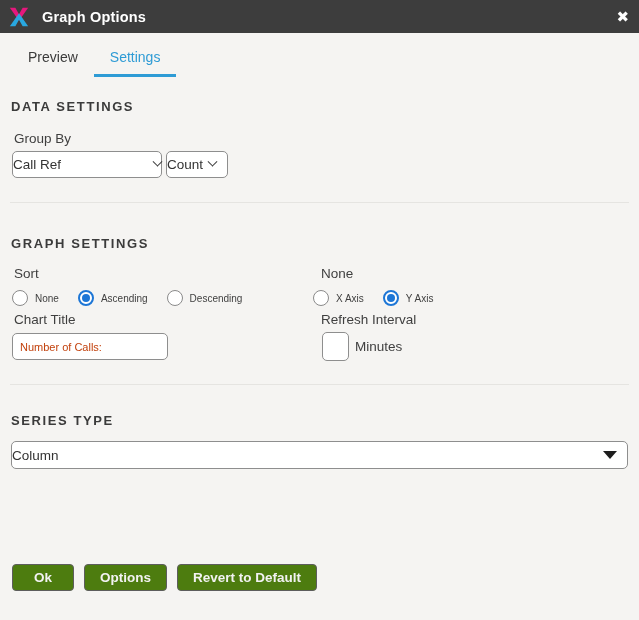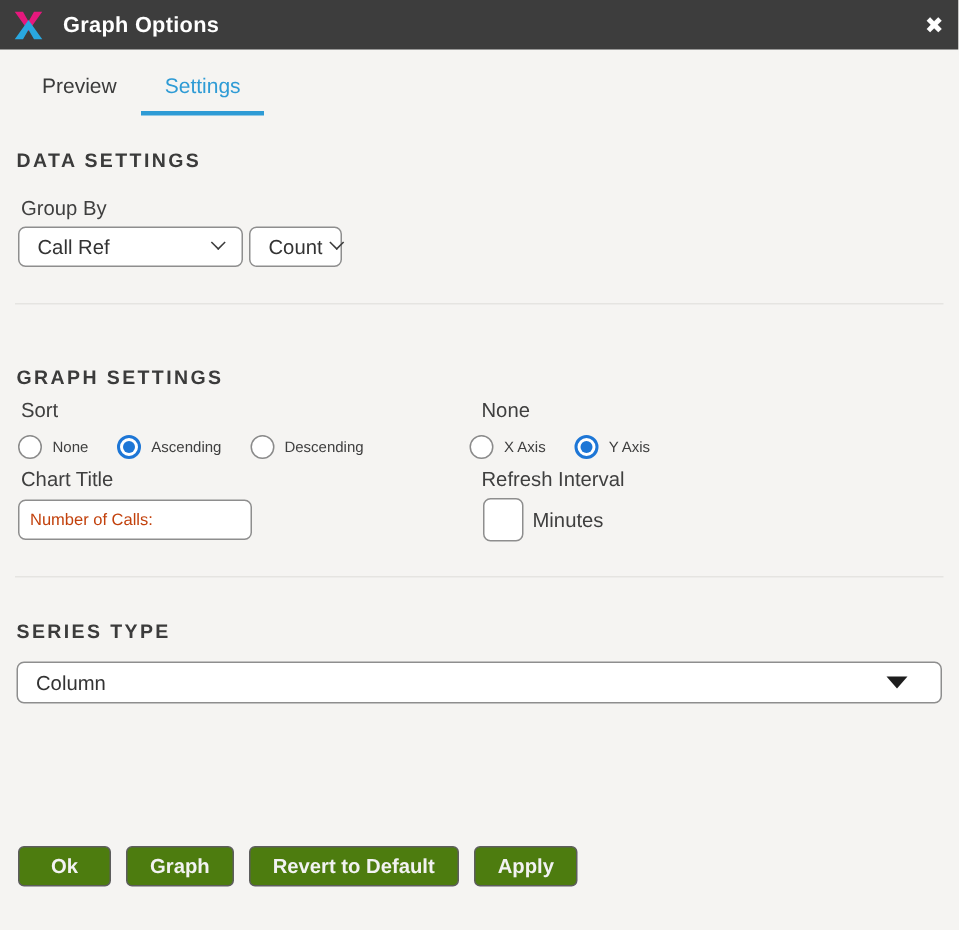--- a/index.html
+++ b/index.html
@@ -92,21 +92,21 @@
 
   
   .select {
     position: absolute;
     height: 27px;
     background: #ffffff;
     border: 1px solid #8e8e8e;
     border-radius: 5px;
     display: flex;
     align-items: center;
-    padding: 0 12px;
+    padding: 0 0;
     font-size: 13.5px;
     color: #333;
     cursor: pointer;
   }
   .select .sel-text { flex: 1; white-space: nowrap; overflow: hidden; }
   .chev {
     width: 7px; height: 7px;
     border-right: 1.6px solid #3b3b3b;
     border-bottom: 1.6px solid #3b3b3b;
     transform: rotate(45deg) translate(-2px,-2px);
@@ -237,21 +237,21 @@
     <span class="chev"></span>
   </div>
 
   <div class="select sel-count">
     <span class="sel-text">Count</span>
     <span class="chev"></span>
   </div>
 
   <div class="divider" style="top:202px;"></div>
 
-  <div class="section-heading" style="top:244px;text-align:right;">GRAPH SETTINGS</div>
+  <div class="section-heading" style="top:236px;text-align:right;">GRAPH SETTINGS</div>
 
   <div class="field-label" style="left:14px; top:266px;">Sort</div>
   <div class="radio-row" style="left:12px; top:289px;">
     <label class="radio">
       <span class="rb"></span>
       <span class="rlabel">None</span>
     </label>
     <label class="radio">
       <span class="rb checked"></span>
       <span class="rlabel">Ascending</span>
@@ -284,18 +284,17 @@
   <div class="divider" style="top:384px;"></div>
 
   <div class="section-heading" style="top:413px;">SERIES TYPE</div>
   <div class="select sel-series">
     <span class="sel-text">Column</span>
     <span class="triangle-down"></span>
   </div>
 
   <div class="footer">
     <button class="footer-btn">Ok</button>
-    <button class="footer-btn">Graph</button>
+    <button class="footer-btn">Options</button>
     <button class="footer-btn">Revert to Default</button>
-    <button class="footer-btn">Apply</button>
   </div>
 
 </div>
 
 </body></html>

